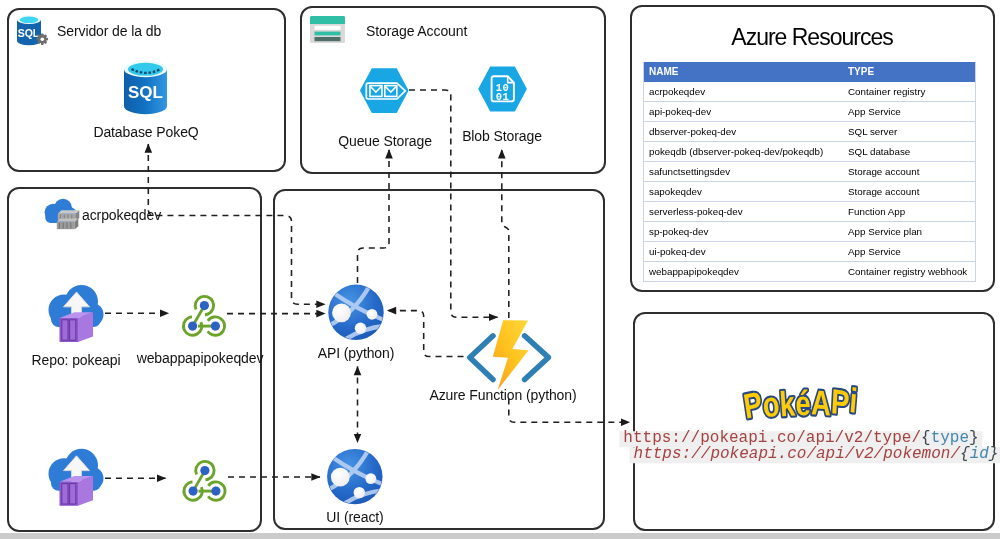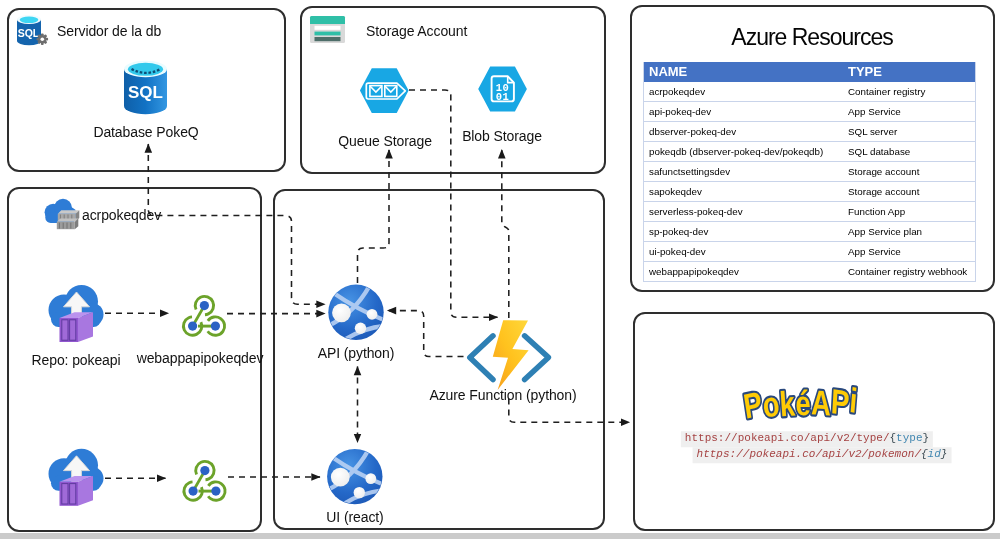--- a/index.html
+++ b/index.html
@@ -6,30 +6,30 @@
   #canvas{position:relative;width:1000px;height:539px;background:#ffffff;overflow:hidden;
     font-family:"Liberation Sans", sans-serif;}
   .box{position:absolute;background:#fff;border:2px solid #2e2e2e;border-radius:12px;box-sizing:border-box;}
   .lbl{position:absolute;font-size:14px;letter-spacing:-0.1px;color:#121212;white-space:nowrap;line-height:13px;}
   .ctr{transform:translate(-50%,-50%);}
   #edges{position:absolute;left:0;top:0;z-index:5;}
   .lbl{z-index:6;}
   #botstrip{position:absolute;left:0;top:533px;width:1000px;height:6px;background:#cbcbcb;}
   
   #restable{position:absolute;left:643px;top:62px;width:331px;z-index:6;font-size:9.8px;color:#000;}
-  #restable .hd{background:#4472c4;color:#fff;font-weight:bold;height:19.5px;line-height:20px;display:flex;font-size:13px;}
+  #restable .hd{background:#4472c4;color:#fff;font-weight:bold;height:19.5px;line-height:20px;display:flex;font-size:10px;}
   #restable .rw{height:19px;line-height:19px;display:flex;border-bottom:1px solid #c9d4ea;background:#fff;}
   #restable .c1{width:194px;padding-left:5px;overflow:hidden;}
   #restable .c2{flex:1;padding-left:5px;overflow:hidden;}
   #restable{border-left:1px solid #c9d4ea;border-right:1px solid #c9d4ea;}
   #title3{position:absolute;left:812px;top:37px;transform:translate(-50%,-50%);
      font-size:23px;font-weight:normal;letter-spacing:-1px;color:#050505;z-index:6;white-space:nowrap;}
   
   .urlline{position:absolute;transform:translate(-50%,-50%);font-family:"Liberation Mono",monospace;
-     font-size:11px;line-height:15.5px;background:#efefef;padding:0 4px;white-space:nowrap;z-index:6;color:#a54242;margin-left:6px;}
+     font-size:16px;line-height:15.5px;background:#efefef;padding:0 4px;white-space:nowrap;z-index:6;color:#a54242;}
   .urlline .bl{color:#4287b0;}
   .urlline .br{color:#3b4a52;}
 </style>
 </head>
 <body>
 <div id="canvas">
 
   <div class="box" style="left:7px;top:8px;width:279px;height:164px;"></div>
   <div class="box" style="left:300px;top:6px;width:306px;height:168px;"></div>
   <div class="box" style="left:630px;top:5px;width:365px;height:287px;"></div>

